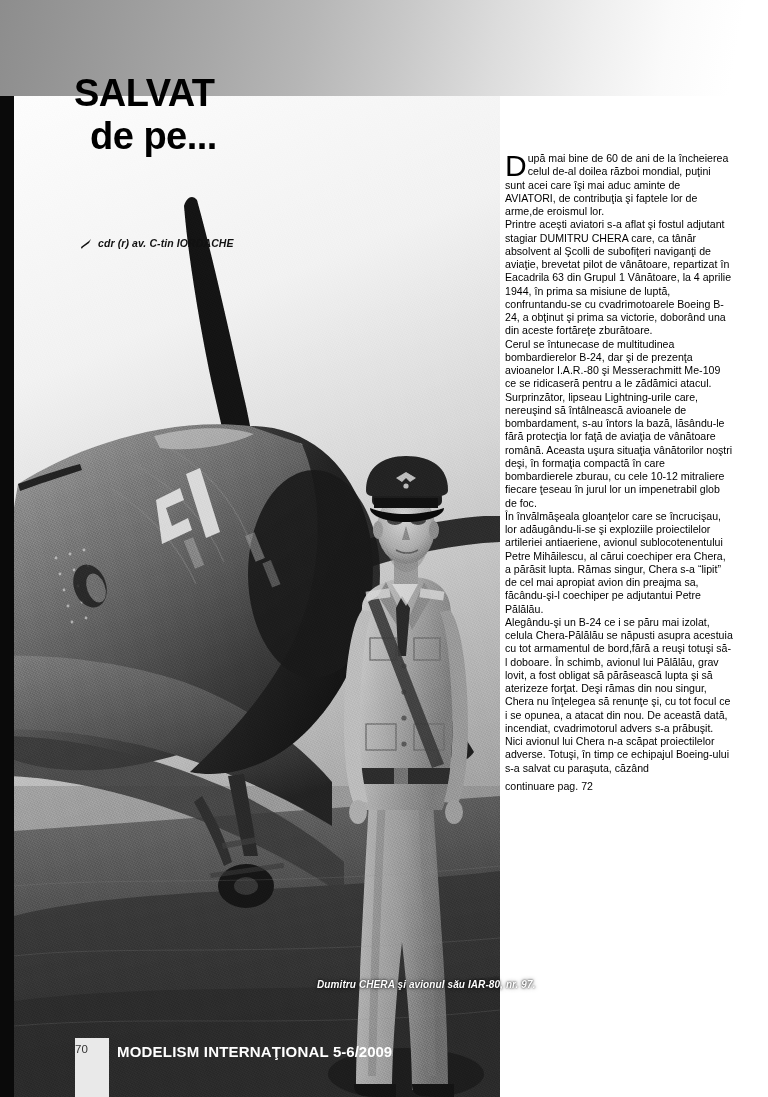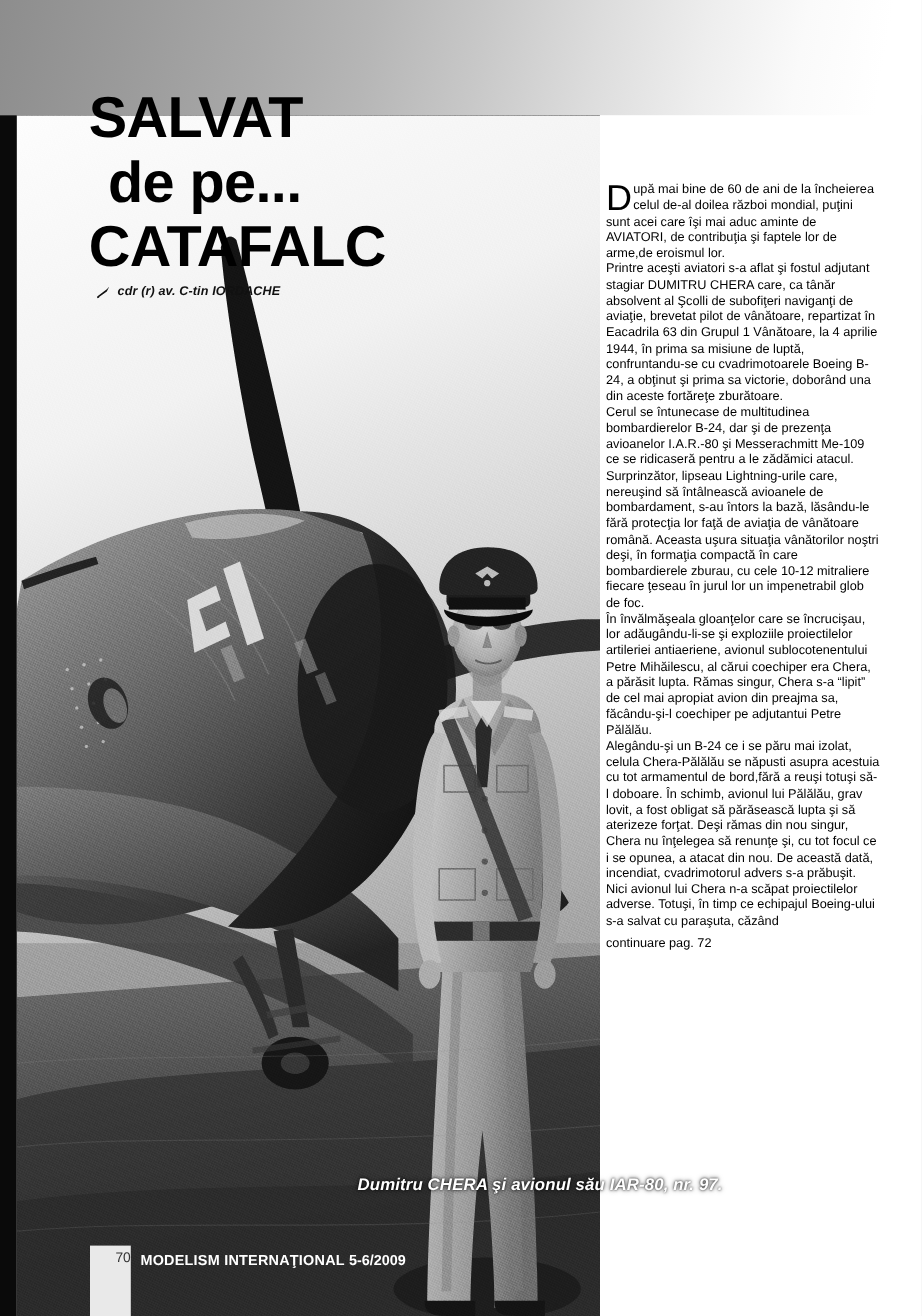--- a/index.html
+++ b/index.html
@@ -40,37 +40,37 @@
     background-image:
       repeating-linear-gradient(27deg, rgba(255,255,255,.10) 0 1px, rgba(0,0,0,.10) 1px 2px),
       repeating-linear-gradient(117deg, rgba(255,255,255,.07) 0 1px, rgba(0,0,0,.09) 1px 2px),
       repeating-linear-gradient(72deg, rgba(255,255,255,.05) 0 1px, rgba(0,0,0,.06) 1px 3px);
     mix-blend-mode:overlay;
   }
 
   
   .headline {
     position:absolute; left:74px; top:72px; z-index:40;
-    font-weight:bold; font-size:48px; line-height:1.12;
+    font-weight:bold; font-size:38px; line-height:1.12;
     color:#000; letter-spacing:-.5px;
   }
   .headline .l2 { margin-left:16px; }
 
   .byline {
     position:absolute; left:80px; top:237px; z-index:40;
     font-size:10.5px; font-style:italic; font-weight:bold;
     color:#111; letter-spacing:.1px;
     display:flex; align-items:flex-end; gap:6px;
   }
   .byline .pen { width:12px; height:10px; display:block; }
 
   
   .caption {
-    position:absolute; left:298px; top:979px; z-index:40;
-    font-size:14px; font-style:italic; font-weight:bold;
+    position:absolute; left:317px; top:979px; z-index:40;
+    font-size:10px; font-style:italic; font-weight:bold;
     color:#ffffff; letter-spacing:.1px;
     text-shadow:0 0 2px rgba(0,0,0,.85), 0 0 4px rgba(0,0,0,.6);
   }
 
   
   .col {
     position:absolute; left:505px; top:152px; width:228px;
     z-index:30;
   }
   .col p {
@@ -87,25 +87,25 @@
   .cont {
     margin-top:5px; text-align:right;
     font-size:9.3px; color:#000;
   }
   .pagebox {
     position:absolute; left:75px; top:1038px; width:34px; height:59px;
     background:#e9e9e9; z-index:46;
   }
   .pagenum {
     position:absolute; left:75px; top:1043px; width:34px; z-index:47;
-    text-align:right; font-size:11.5px; color:#333; font-weight:normal;
+    text-align:left; font-size:11.5px; color:#333; font-weight:normal;
   }
   .mastfoot {
     position:absolute; left:117px; top:1043px; z-index:47;
-    font-size:12px; font-weight:bold; color:#ffffff;
+    font-size:15px; font-weight:bold; color:#ffffff;
     letter-spacing:.2px;
   }
   .mastfoot .issue { font-weight:bold; letter-spacing:0; }
 </style>
 </head>
 <body>
 
 <div id="page">
 
   <div class="top-band"></div>
@@ -333,21 +333,20 @@
         <path d="M0,930 C140,918 300,934 486,914"></path>
         <path d="M0,790 C120,780 260,792 486,770"></path>
       </g>
     </svg>
     <div class="grain"></div>
   </div>
 
   <div class="headline">
     <div>SALVAT</div>
     <div class="l2">de pe...</div>
-    <div>CATAFALC</div>
   </div>
 
   <div class="byline">
     <svg class="pen" viewBox="0 0 12 10" aria-hidden="true">
       <path d="M1,8 L9,2 L11,0 L9,4 L2,9 Z" fill="#111"></path>
       <path d="M1,8 L3,9 L1,9.6 Z" fill="#111"></path>
     </svg>
     <span>cdr (r) av. C-tin IORDACHE</span>
   </div>
 

